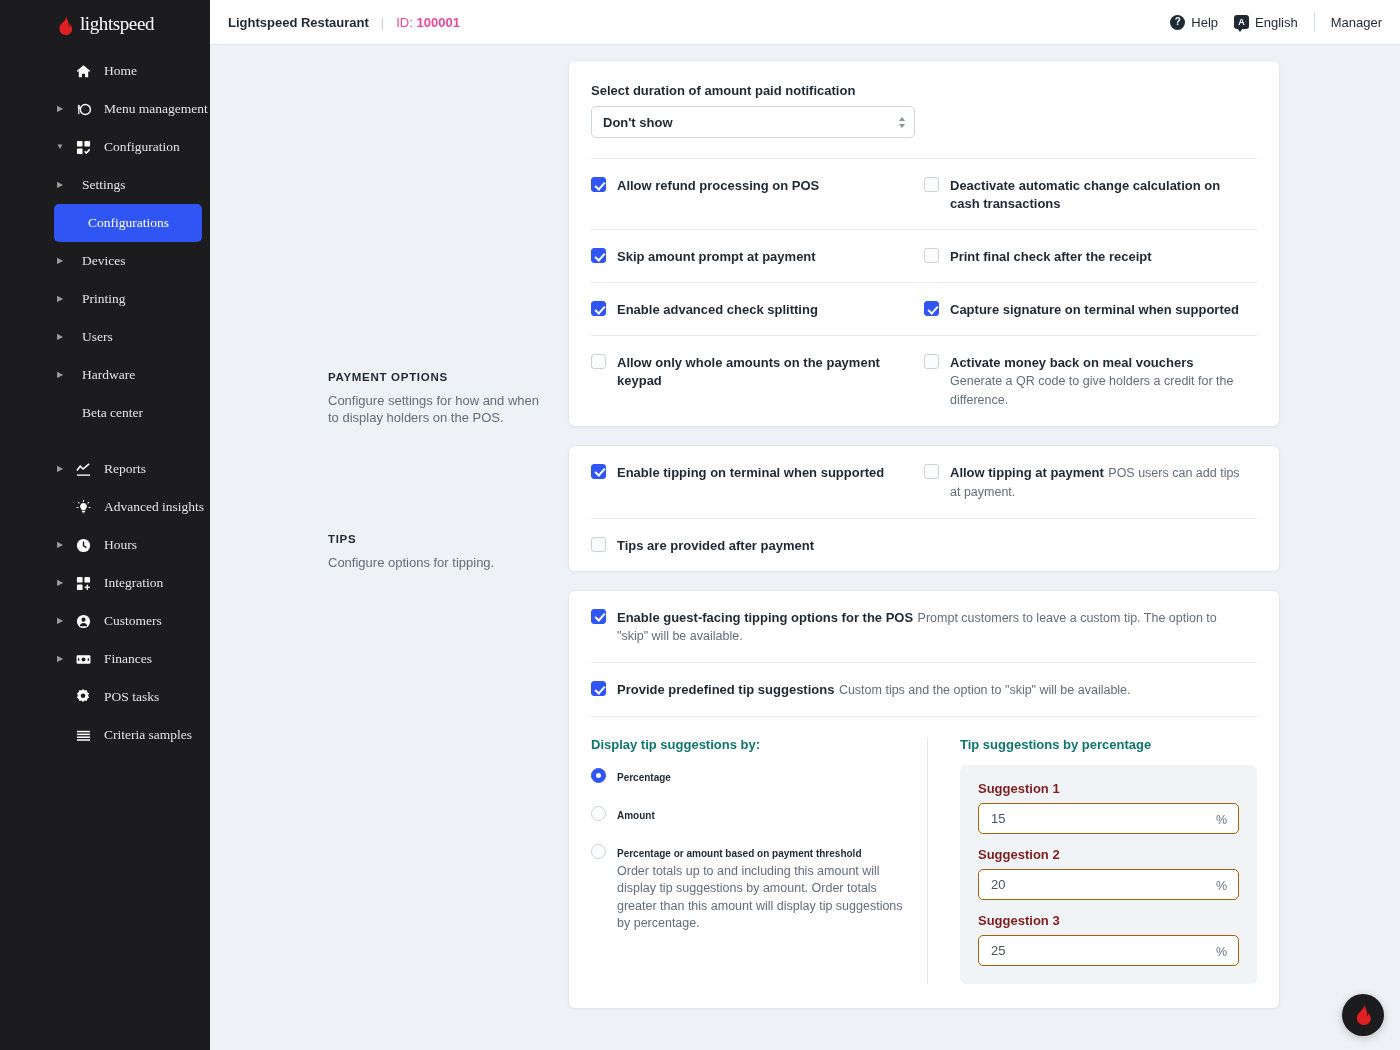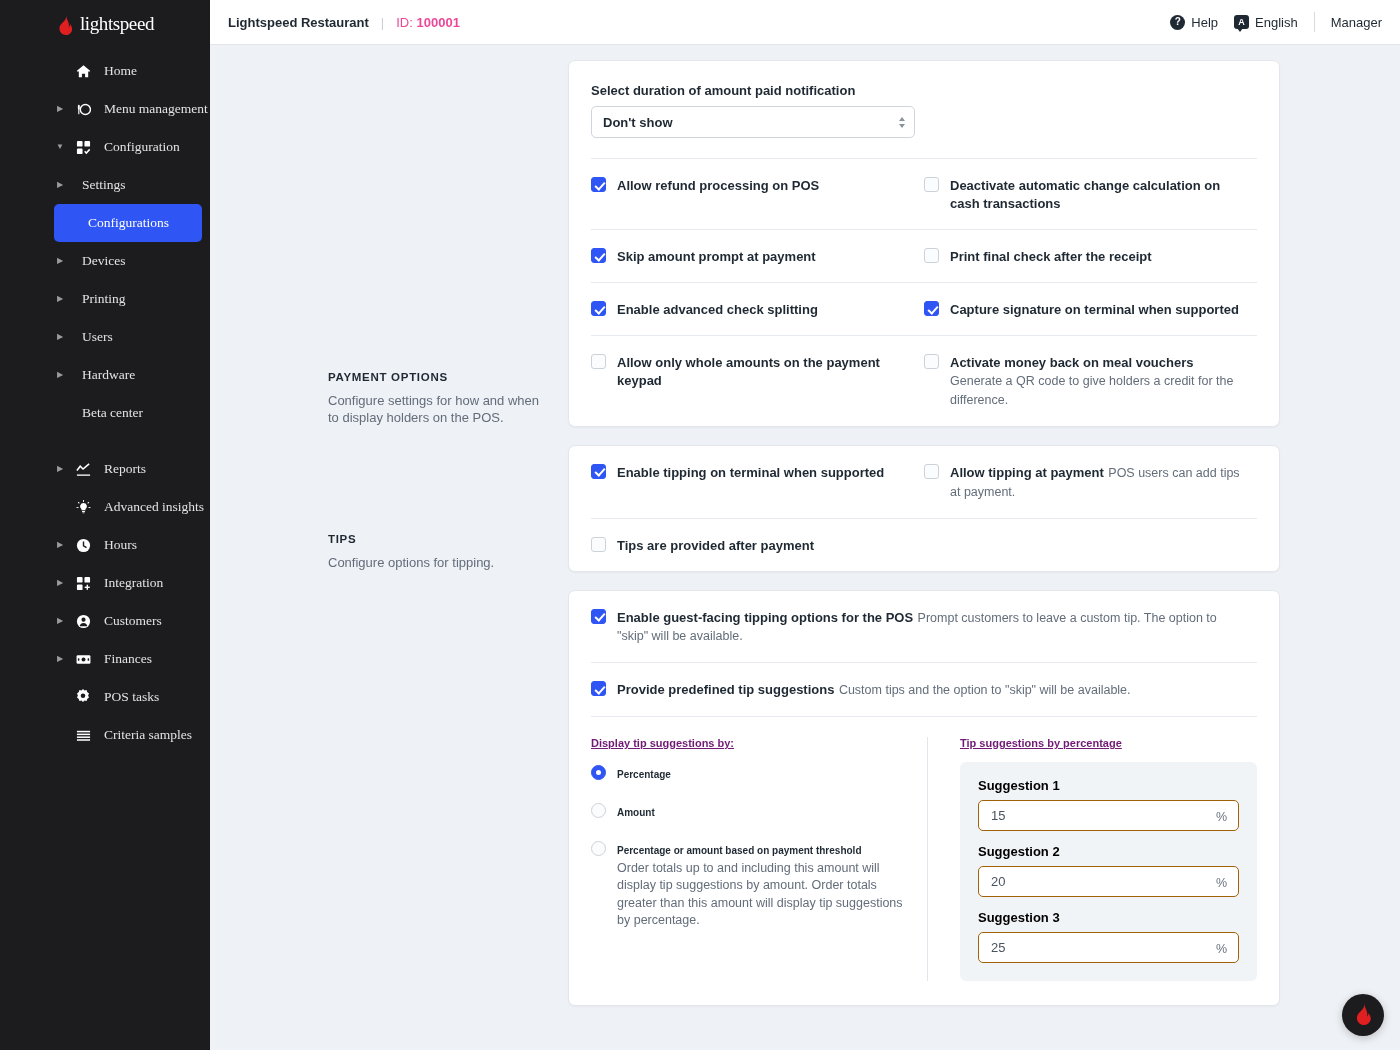--- a/index.html
+++ b/index.html
@@ -204,21 +204,21 @@
   .chk-help {
     font-size: 12.5px; color: #636d7a; line-height: 1.35;
     margin-top: 3px;
   }
 
   
   .tipgrid { display: flex; padding: 20px 0 24px 0; }
   .tipleft { width: 336px; flex: 0 0 336px; padding-right: 24px; }
   .tipdiv { width: 1px; background: #e2e6eb; margin: 0 0 0 0; }
   .tipright { flex: 1; padding-left: 32px; }
-  .grp-label { font-size: 11px; font-weight: 700; color: #701a75; margin-bottom: 15px; text-decoration: underline; }
+  .grp-label { font-size: 13px; font-weight: 700; color: #0f766e; margin-bottom: 15px; }
   .radio-row { display: flex; margin-bottom: 20px; }
   .radio-row:last-child { margin-bottom: 0; }
   .rad {
     width: 15px; height: 15px; flex: 0 0 15px;
     border-radius: 50%; margin-right: 11px; margin-top: 1px;
     cursor: pointer; position: relative;
   }
   .rad.off { background: #fbfcfd; border: 1px solid #ccd2da; }
   .rad.on { background: #2f55f5; border: 1px solid #2f55f5; }
   .rad.on:after {
@@ -227,21 +227,21 @@
   }
   .rad-label { font-size: 10px; font-weight: 700; color: #1f2933; line-height: 1.25; }
   .rad-help { font-size: 12.5px; color: #636d7a; line-height: 1.38; margin-top: 2px; }
 
   .sugg-panel {
     background: #f1f4f7;
     border-radius: 6px;
     padding: 16px 18px 18px 18px;
     margin-top: 13px;
   }
-  .sugg-label { font-size: 13px; font-weight: 700; color: #000000; margin-bottom: 7px; }
+  .sugg-label { font-size: 13px; font-weight: 700; color: #7f1d1d; margin-bottom: 7px; }
   .sugg-input {
     position: relative; height: 31px; margin-bottom: 13px;
     background: #fff; border: 1px solid #a16207; border-radius: 5px;
     display: flex; align-items: center; padding: 0 28px 0 12px;
     font-size: 13px; color: #4a5360;
   }
   .sugg-input:last-child { margin-bottom: 0; }
   .sugg-unit {
     position: absolute; right: 11px; top: 0; height: 31px;
     display: flex; align-items: center;

